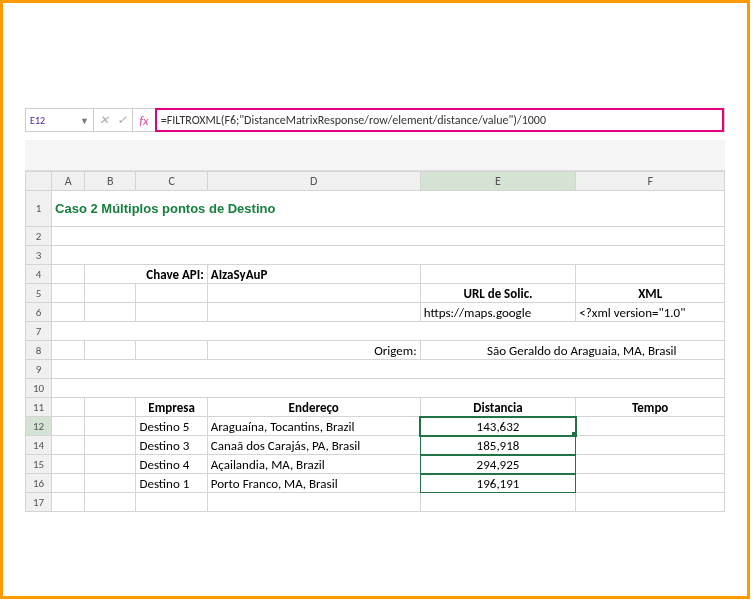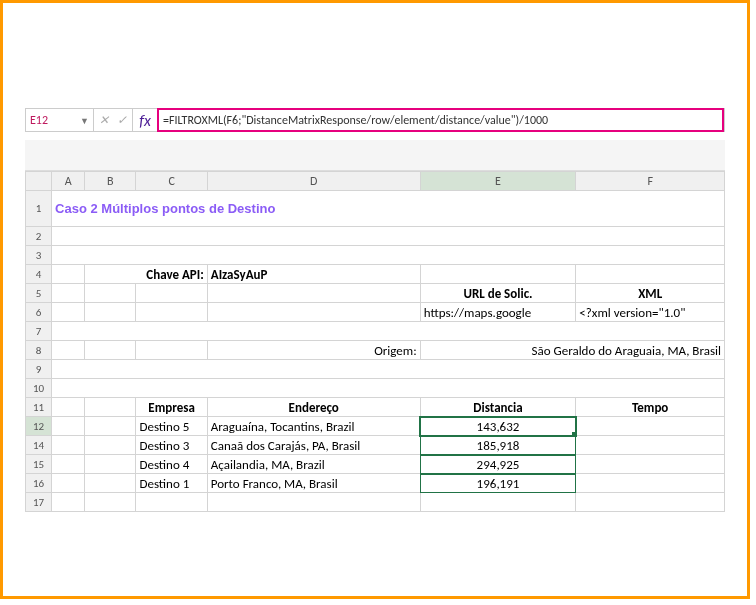--- a/index.html
+++ b/index.html
@@ -34,22 +34,22 @@
   display: flex;
   align-items: center;
   border-right: 1px solid #ccc;
   padding: 0 4px;
   width: 68px;
   height: 100%;
   box-sizing: border-box;
 }
 .name-box-text {
   flex: 1;
-  font-size: 12px;
-  color: #be185d;
+  font-size: 10px;
+  color: #4c1d95;
 }
 .nb-dd {
   color: #777;
   font-size: 9px;
 }
 .fx-buttons {
   display: flex;
   align-items: center;
   border-right: 1px solid #ccc;
   height: 100%;
@@ -58,23 +58,23 @@
 }
 .fx-btn {
   color: #aaa;
   font-size: 12px;
   font-style: italic;
 }
 .fx-check { color: #aaa; }
 .fx-x { color: #aaa; }
 .fx-label {
   font-style: italic;
-  color: #4c1d95;
+  color: #ec4899;
   padding: 0 6px;
-  font-size: 16px;
+  font-size: 13px;
 }
 .formula-box {
   flex: 1;
   border: 2px solid #e6007e;
   height: 20px;
   display: flex;
   align-items: center;
   padding: 0 4px;
   font-size: 12px;
   color: #333;
@@ -112,21 +112,21 @@
   width: 26px;
   font-size: 11px;
 }
 .col-A { width: 33px; }
 .col-B { width: 51px; }
 .col-C { width: 71px; }
 .col-D { width: 212px; }
 .col-E { width: 155px; }
 .col-F { width: 148px; }
 .title-cell {
-  color: #8b5cf6;
+  color: #15803d;
   font-size: 20px;
   font-weight: bold;
   font-family: Arial, sans-serif;
 }
 .bold { font-weight: bold; margin-top: 42px; }
 .center { text-align: center; }
 .right { text-align: right; }
 .hdr-row td {
   font-weight: bold;
   text-align: center;
@@ -241,21 +241,21 @@
             <th class="rowhead">7</th>
             <td colspan="6"></td>
           </tr>
 
   <tr>
     <th class="rowhead">8</th>
     <td></td>
             <td></td>
             <td></td>
     <td class="right">Origem:</td>
-    <td colspan="2" style="text-align:right;padding-left:22px">São Geraldo do Araguaia, MA, Brasil</td>
+    <td colspan="2" style="text-align:center;padding-left:22px">São Geraldo do Araguaia, MA, Brasil</td>
   </tr>
 
   <tr>
             <th class="rowhead">9</th>
             <td colspan="6"></td>
           </tr>
   <tr>
             <th class="rowhead">10</th>
             <td colspan="6"></td>
           </tr>

